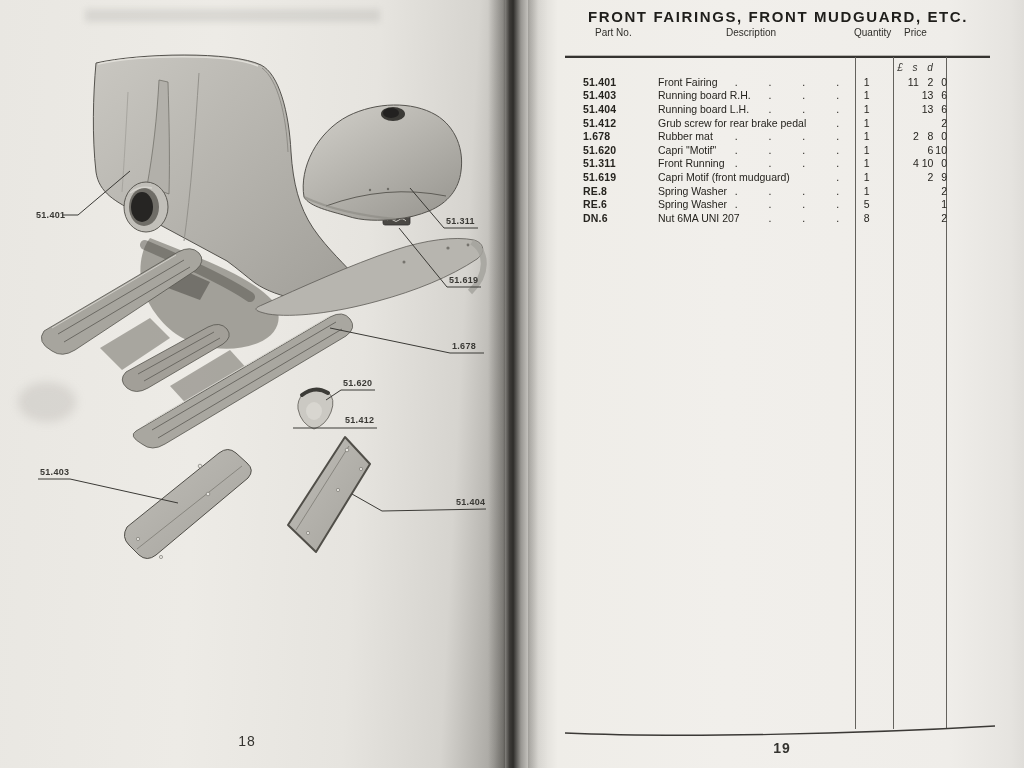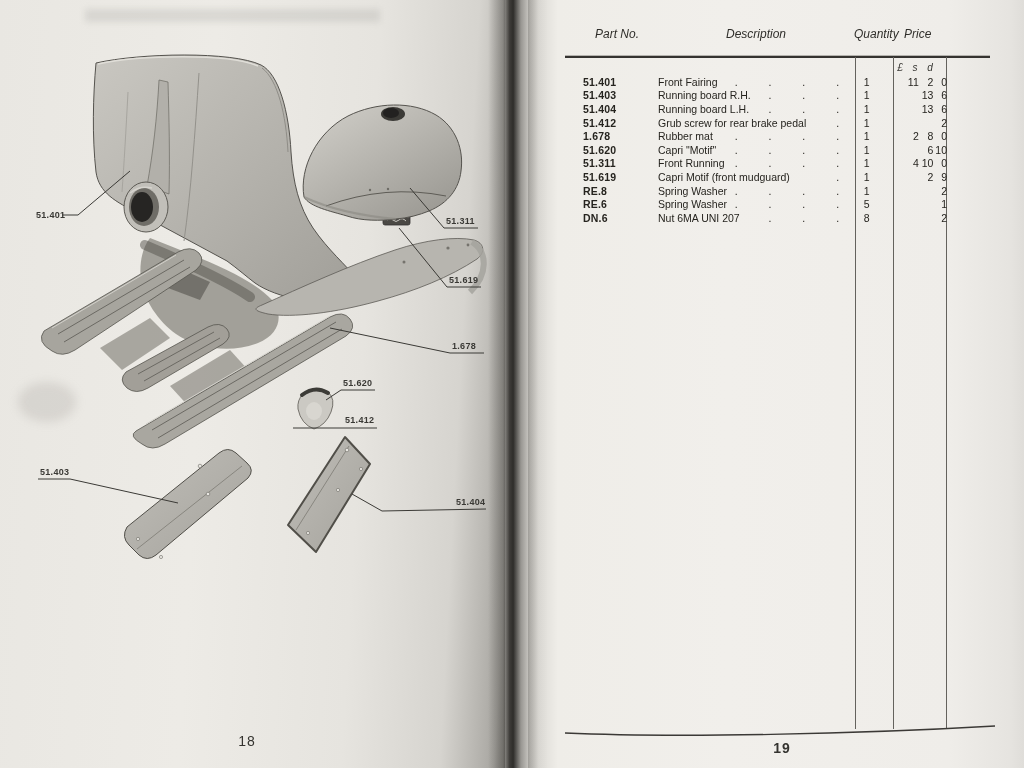--- a/index.html
+++ b/index.html
@@ -15,21 +15,21 @@
   .smudge{position:absolute;pointer-events:none;}
   .s1{left:85px;top:9px;width:295px;height:13px;background:rgba(152,150,144,.22);filter:blur(3px);}
   .s2{left:18px;top:382px;width:58px;height:40px;border-radius:50%;background:rgba(148,146,140,.22);filter:blur(5px);}
   .diagram{position:absolute;left:0;top:0;}
   .pageno{position:absolute;font-size:14px;color:#34332f;letter-spacing:1px;text-align:center;width:60px;}
   .pageno-left{left:217px;top:733px;}
   .pageno-right{left:224px;top:740px;font-weight:bold;}
   
   .title{position:absolute;top:8px;left:28px;width:444px;text-align:center;
     font-size:15px;font-weight:bold;letter-spacing:1.6px;color:#1f1e1b;white-space:nowrap;}
-  .hdr{position:absolute;top:27px;font-style:italic;font-size:12px;color:#2f2e2a;}
+  .hdr{position:absolute;top:27px;font-size:10px;color:#2f2e2a;}
   .hdr-part{left:67px;}  .hdr-desc{left:198px;}  .hdr-qty{left:326px;}  .hdr-price{left:376px;}
   .toprule{position:absolute;top:55px;left:37px;width:425px;height:2px;background:#353330;
     border-top:1px solid #b5b3ae;}
   .vline{position:absolute;top:57px;height:672px;width:1px;background:#64625d;}
   .v1{left:327px;} .v2{left:365px;} .v3{left:418px;}
   .cur{position:absolute;top:62px;width:14px;text-align:center;font-size:10px;font-style:italic;color:#34332f;}
   .cur-l{left:365px;} .cur-s{left:380px;} .cur-d{left:395px;}
   .rows{position:absolute;left:0;top:75px;width:419px;}
   .row{display:flex;height:13.6px;align-items:center;font-size:10.5px;color:#26241f;}
   .c-part{box-sizing:border-box;padding-left:55px;width:132px;font-weight:bold;letter-spacing:.2px;}
@@ -171,20 +171,21 @@
         <text class="lbl" x="456" y="505">51.404</text>
       </g>
     </svg>
 
     <div class="pageno pageno-left">18</div>
   </div>
 
   <div class="gutter"></div>
 
   <div class="page page-right">
+    <div class="title">FRONT FAIRINGS, FRONT MUDGUARD, ETC.</div>
 
     <div class="hdr hdr-part">Part No.</div>
     <div class="hdr hdr-desc">Description</div>
     <div class="hdr hdr-qty">Quantity</div>
     <div class="hdr hdr-price">Price</div>
 
     <div class="toprule"></div>
     <div class="vline v1"></div>
     <div class="vline v2"></div>
     <div class="vline v3"></div>

